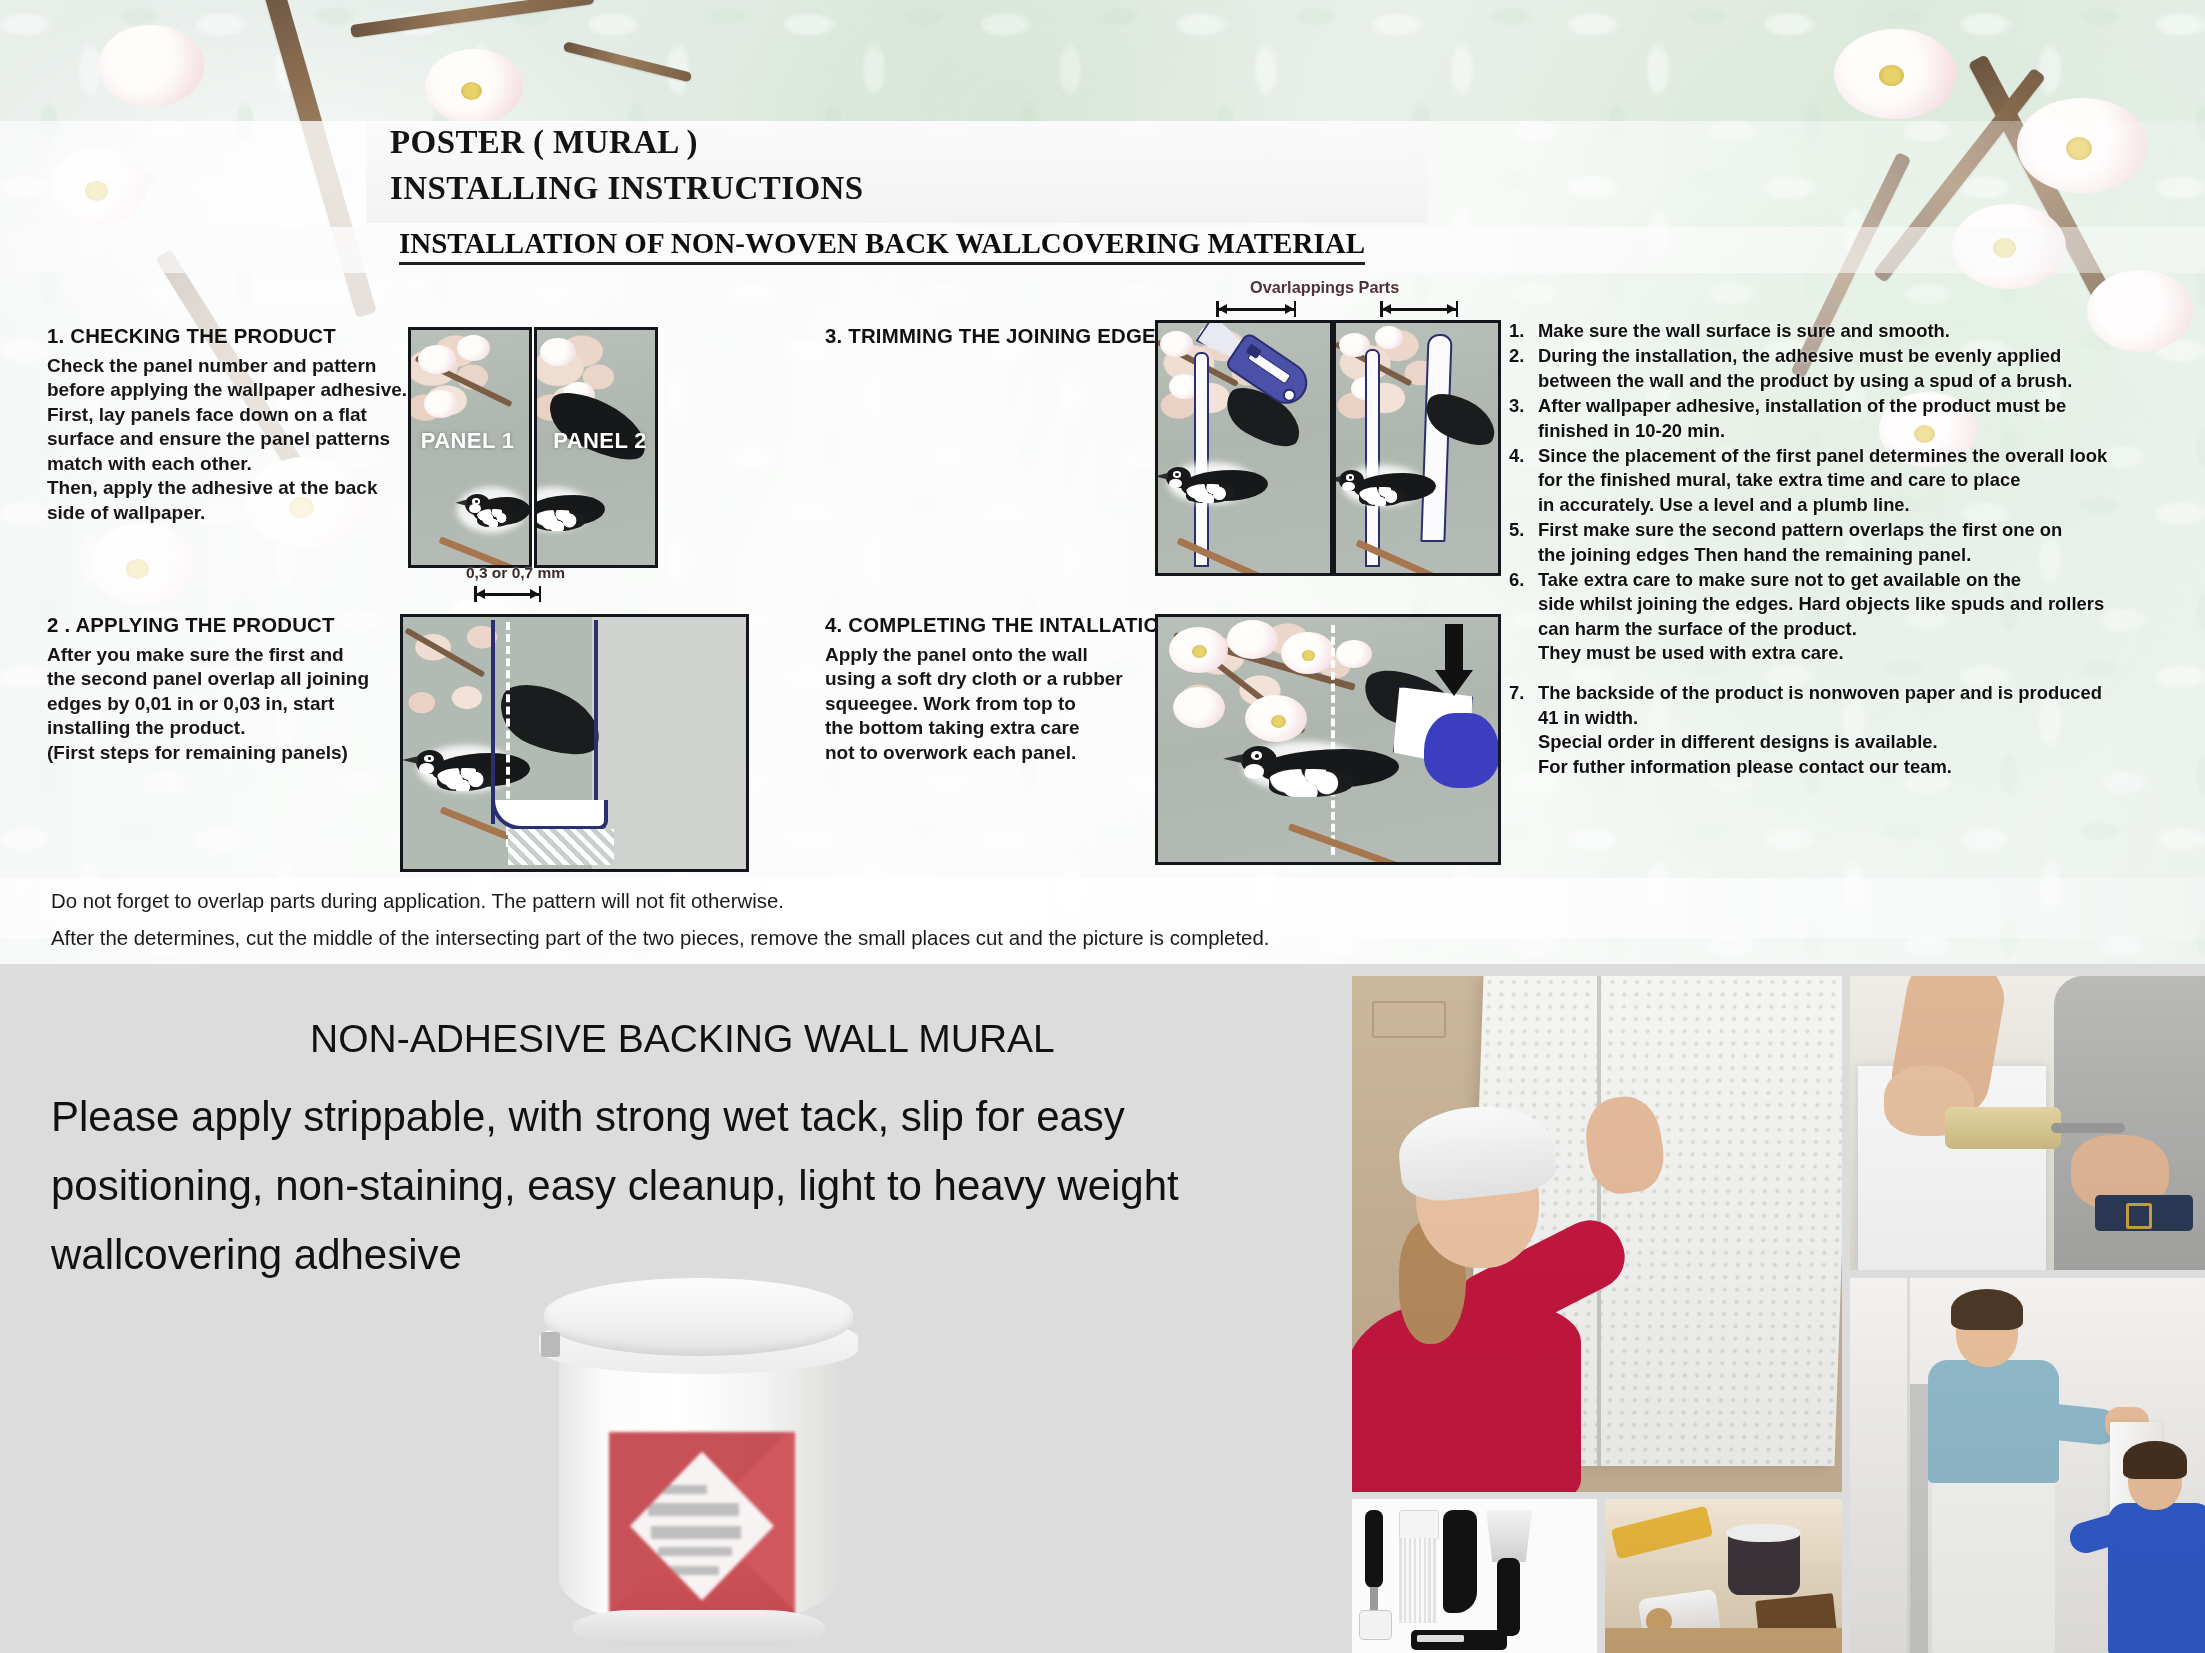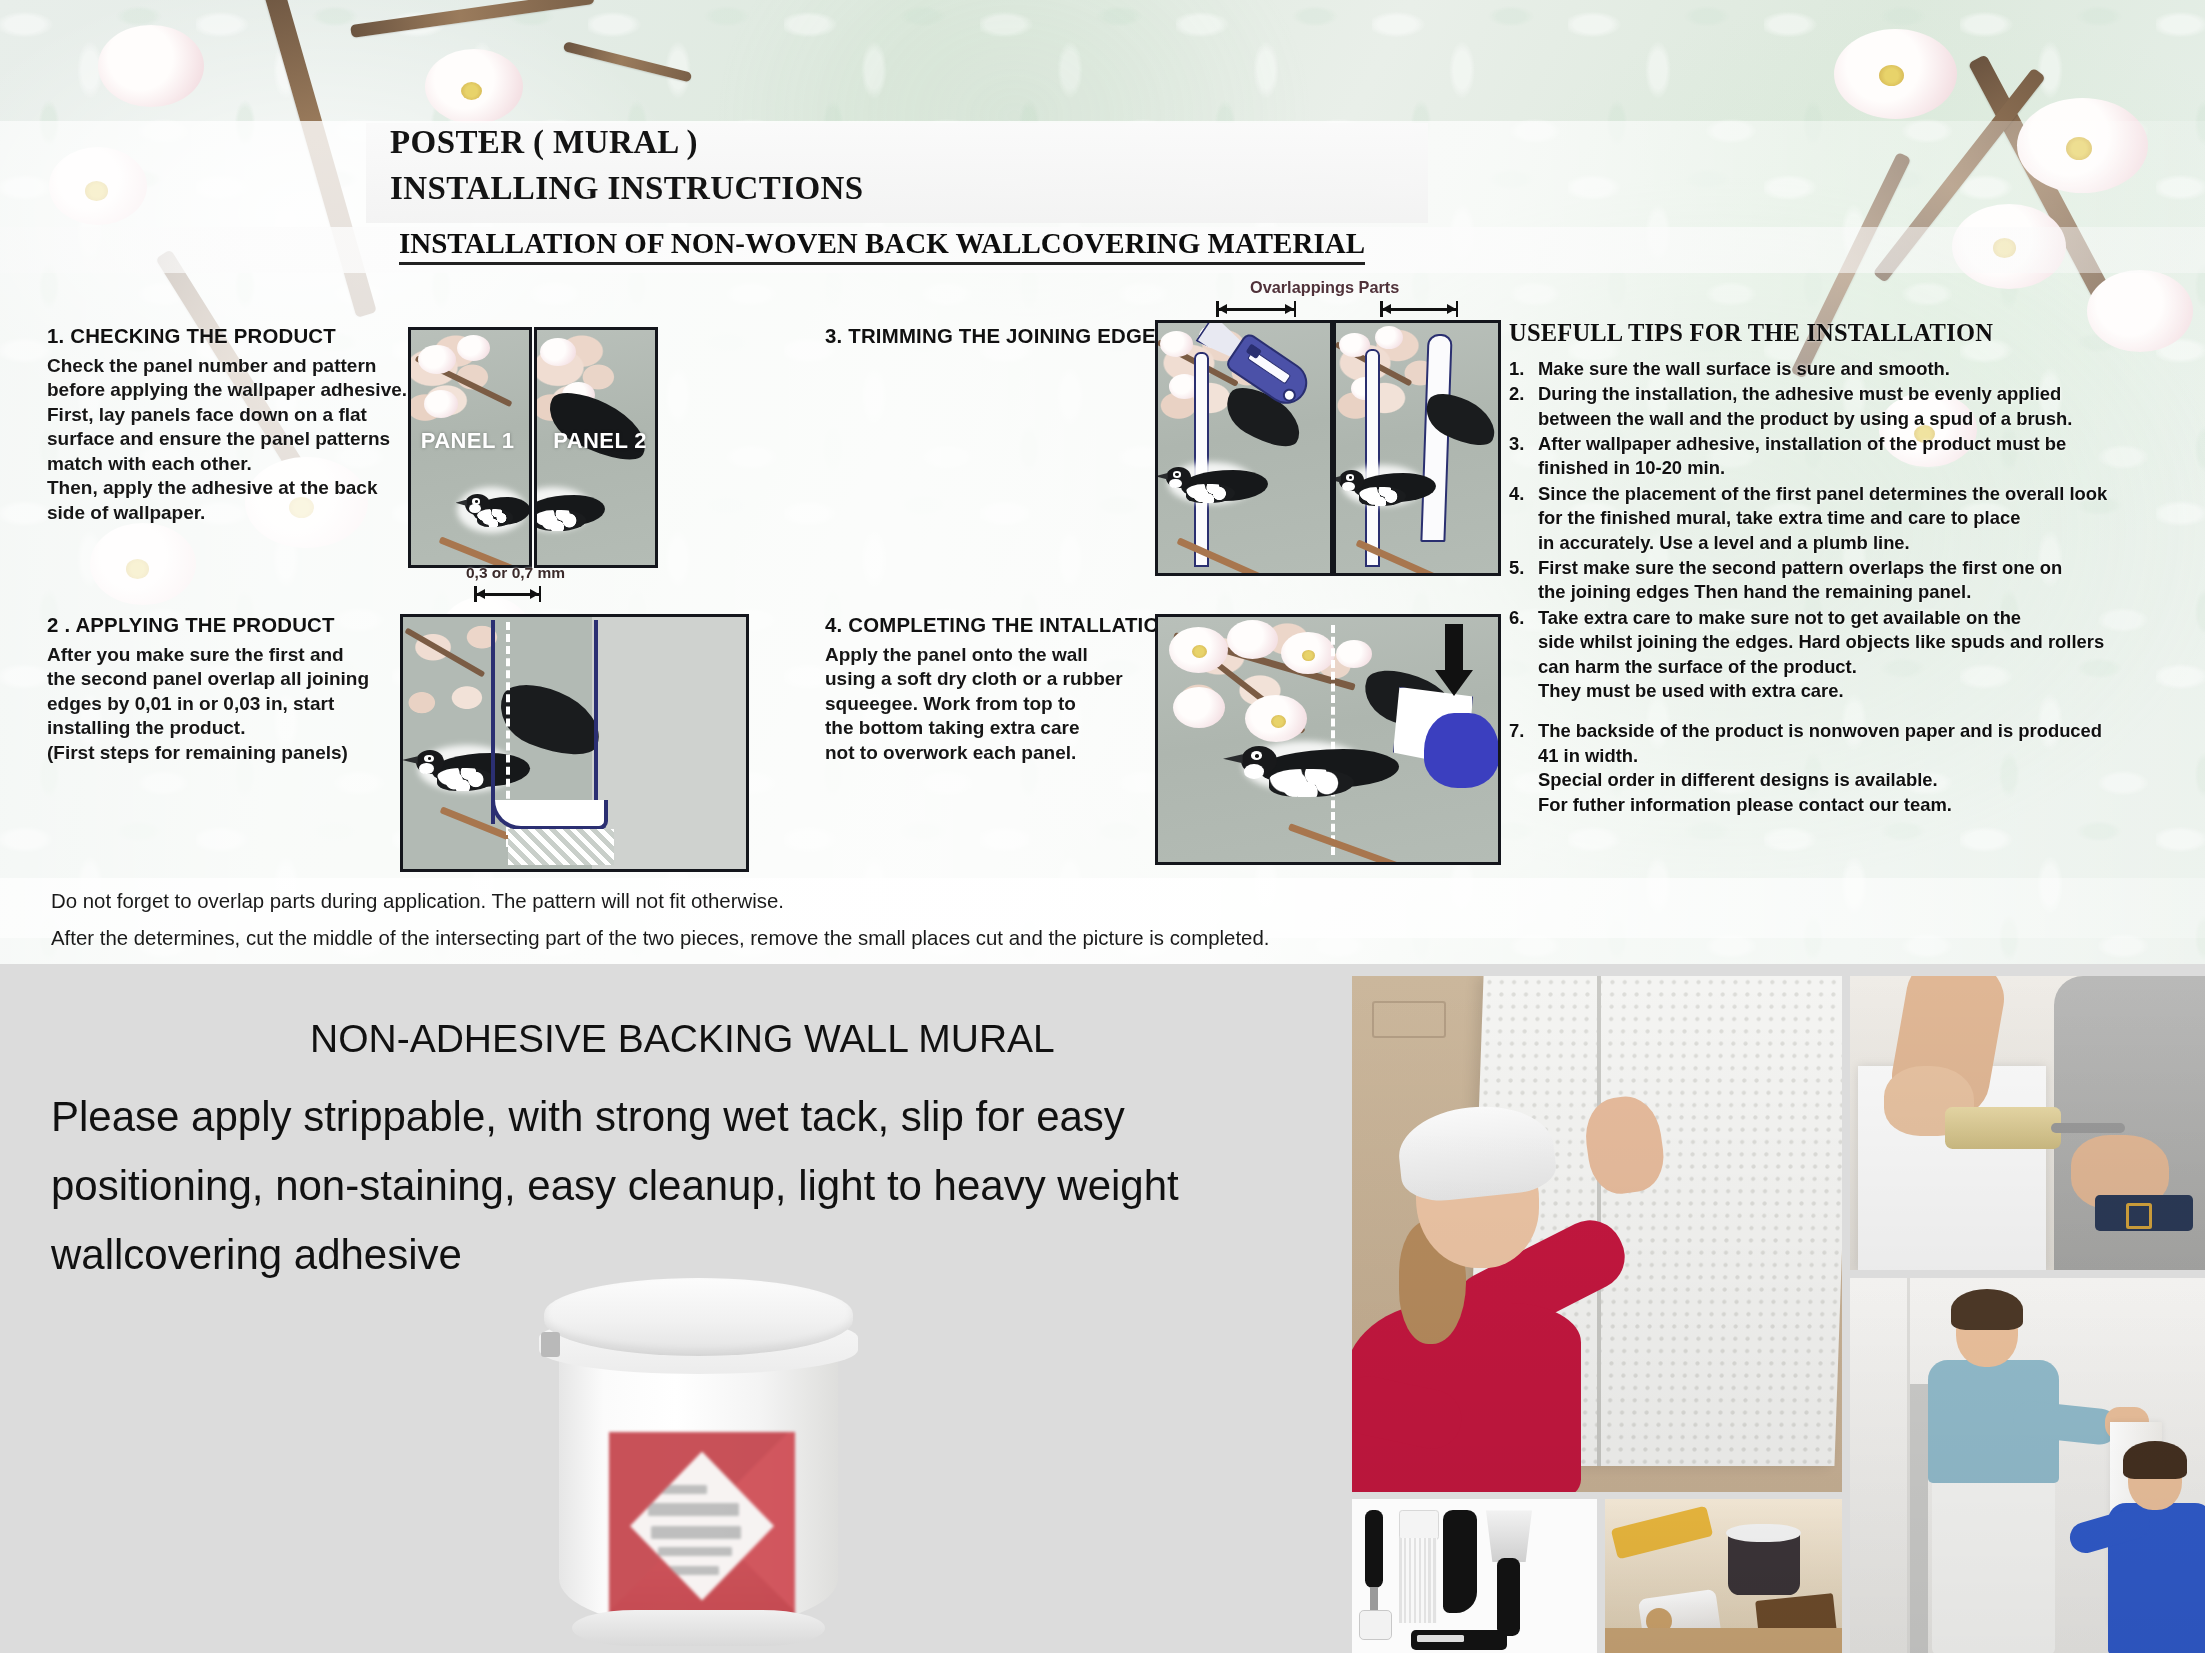--- a/index.html
+++ b/index.html
@@ -537,21 +537,20 @@
       <div class="branch-sm" style="left:131px;top:206px;width:131px;height:7.4px;background:#a8764e;transform:rotate(20deg);"></div>
       <div class="cloth" style="left:235px;top:70px;width:78px;height:78px;clip-path:polygon(8% 0,100% 12%,92% 100%,0 82%);"></div>
       <div class="gloved-hand" style="left:266px;top:96px;width:75px;height:75px;"></div>
       <div class="down-arrow" style="left:276px;top:6.5px;width:39px;height:72px;">
         <div class="shaft" style="height:47px;"></div>
         <div class="head"></div>
       </div>
     </div>
 
     <div id="tips">
-      <div id="tips-head">USEFULL TIPS FOR THE INSTALLATION</div>
 
       <div class="tip">
         <div class="tip-num">1.</div>
         <div class="tip-lines">
           <div>Make sure the wall surface is sure and smooth.</div>
         </div>
       </div>
       <div class="tip">
         <div class="tip-num">2.</div>
         <div class="tip-lines">

